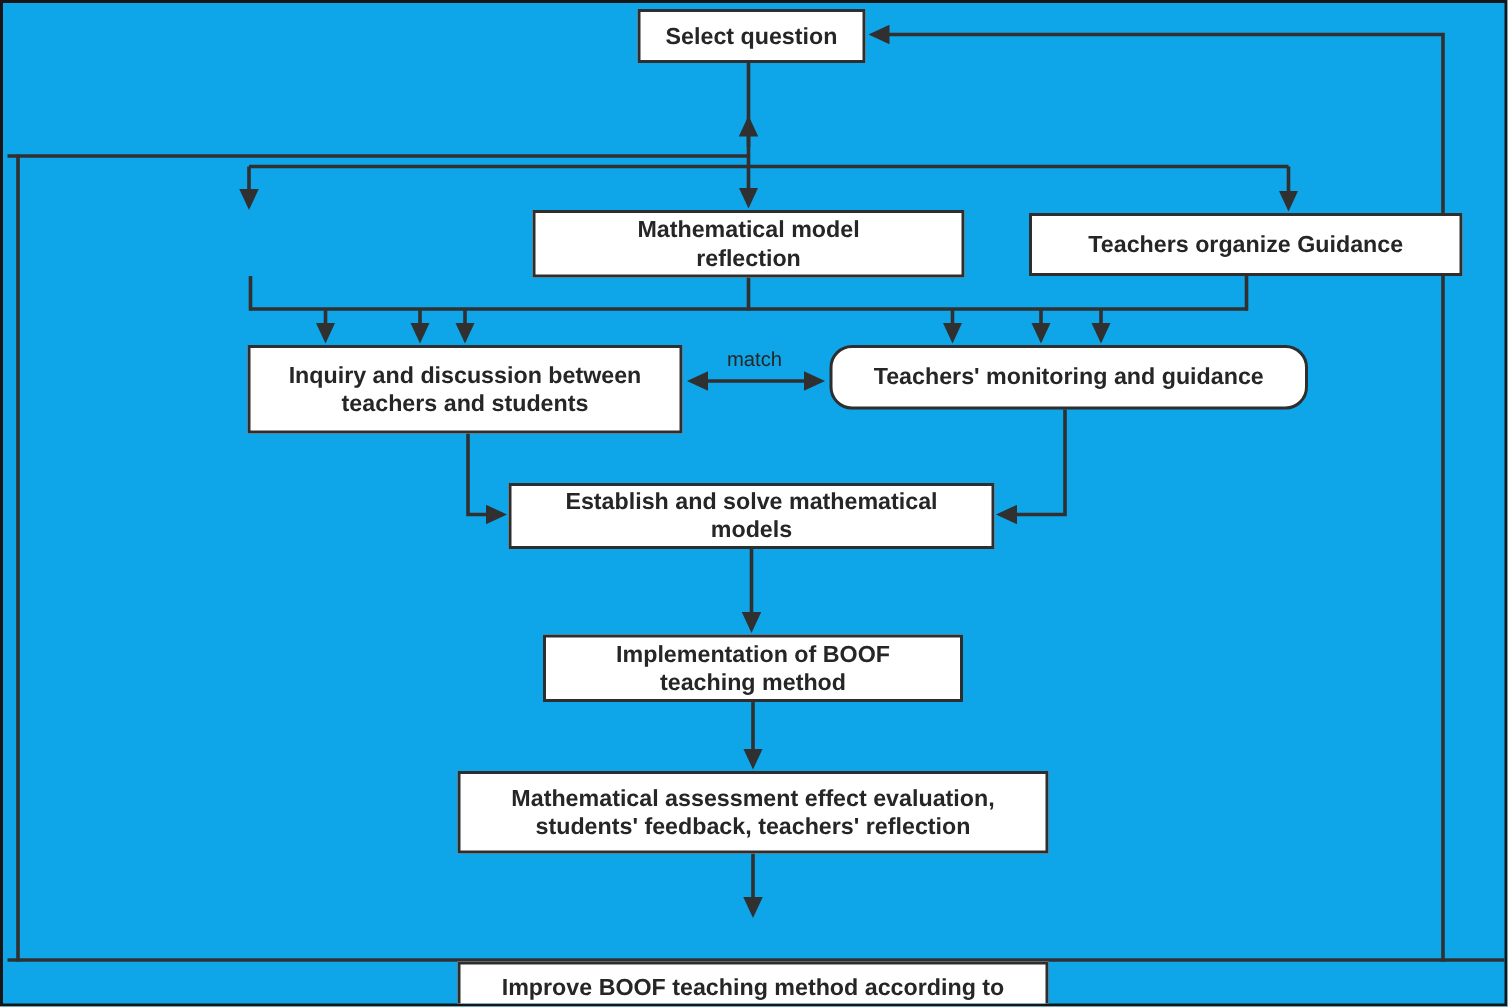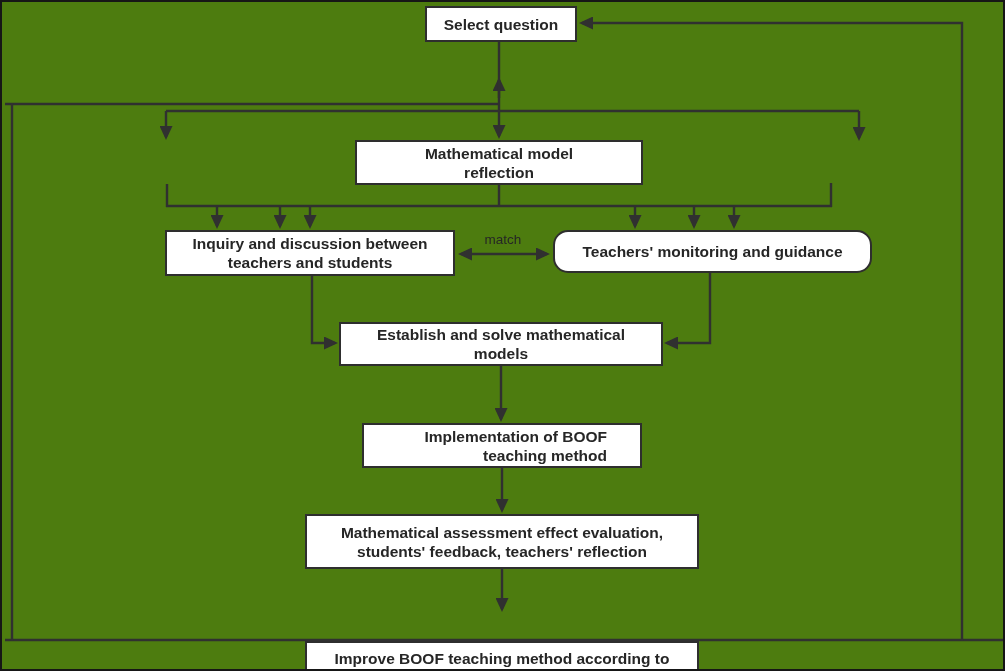--- a/index.html
+++ b/index.html
@@ -1,42 +1,42 @@
 <!DOCTYPE html>
 <html><head>
 <meta charset="utf-8">
 <style>
   html,body{margin:0;padding:0;background:#fff;}
   #stage{
-    position:relative;width:1005px;height:671px;background:#4d7c0f;
+    position:relative;width:1005px;height:671px;background:#0ea5e9;
     border:2px solid #161616;box-sizing:border-box;overflow:hidden;
     font-family:"Liberation Sans","DejaVu Sans",sans-serif;
   }
   #wires{position:absolute;left:0;top:0;z-index:0;}
   .node{
     position:absolute;z-index:1;background:#fff;border:2px solid #2e2e2e;
     display:flex;align-items:center;justify-content:center;text-align:center;
     font-weight:700;font-size:15.5px;line-height:19px;color:#262626;
     box-sizing:border-box;
   }
   .node span{display:inline-block;}
   .n1{left:423px;top:4px;width:152px;height:36px;}
   .n2{left:22px;top:139px;width:288px;height:44px;}
   .n3{left:353px;top:138px;width:288px;height:45px;}
   .n4{left:684px;top:140px;width:289px;height:42px;}
-  .n5{left:163px;top:228px;width:290px;height:46px;}
+  .n5{left:163px;top:228px;width:290px;height:59px;}
   .n6{left:551px;top:228px;width:319px;height:43px;border-radius:15px;}
   .n7{left:337px;top:320px;width:324px;height:44px;text-align:center;}
   .n8{left:360px;top:421px;width:280px;height:45px;}
   .n9{left:303px;top:512px;width:394px;height:55px;}
   .n10{left:303px;top:639px;width:394px;height:53px;}
   .n3 span{max-width:190px;}
   .n5 span{max-width:260px;}
   .n7 span{max-width:280px;}
-  .n8 span{max-width:210px;text-align:right;}
+  .n8 span{max-width:210px;}
   .n9 span{max-width:352px;}
   .n10 span{max-width:352px;}
   .edge-label{
     position:absolute;z-index:2;left:468px;top:230px;width:66px;
     text-align:center;font-weight:400;font-size:13.5px;color:#262626;
   }
   .c{stroke:#303030;stroke-width:2.4;fill:none;}
 </style>
 </head>
 <body>
@@ -84,20 +84,23 @@
     <line class="c" x1="500" y1="466" x2="500" y2="508" marker-end="url(#arr)"></line>
     <line class="c" x1="500" y1="567" x2="500" y2="607" marker-end="url(#arr)"></line>
   </svg>
 
   <div class="node n1">
     <span>Select question</span>
   </div>
   <div class="node n3">
     <span>Mathematical model reflection</span>
   </div>
+  <div class="node n4">
+    <span>Teachers organize Guidance</span>
+  </div>
   <div class="node n5">
     <span>Inquiry and discussion between teachers and students</span>
   </div>
   <div class="node n6">
     <span>Teachers' monitoring and guidance</span>
   </div>
   <div class="node n7">
     <span>Establish and solve mathematical models</span>
   </div>
   <div class="node n8">

